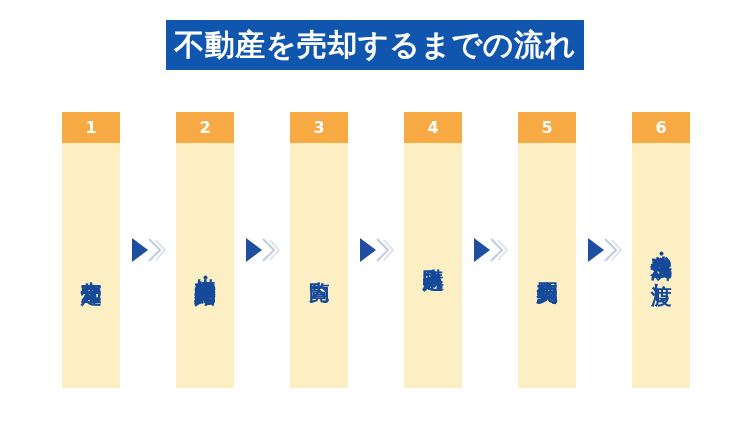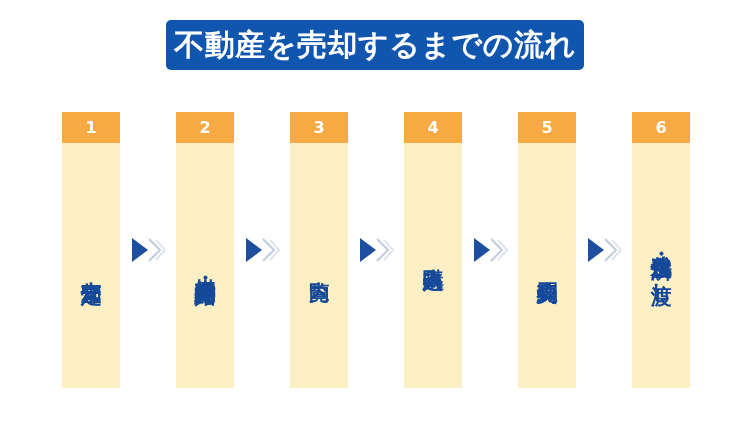--- a/index.html
+++ b/index.html
@@ -17,21 +17,21 @@
   }
 
   
   #title-banner {
     position: absolute;
     left: 166px;
     top: 20px;
     width: 418px;
     height: 50px;
     background: #1156ae;
-    border-radius: 5px;
+    border-radius: 0;
     display: flex;
     align-items: center;
     justify-content: center;
   }
 
   #title-text {
     color: #ffffff;
     font-size: 30px;
     font-weight: bold;
     letter-spacing: 0.5px;

